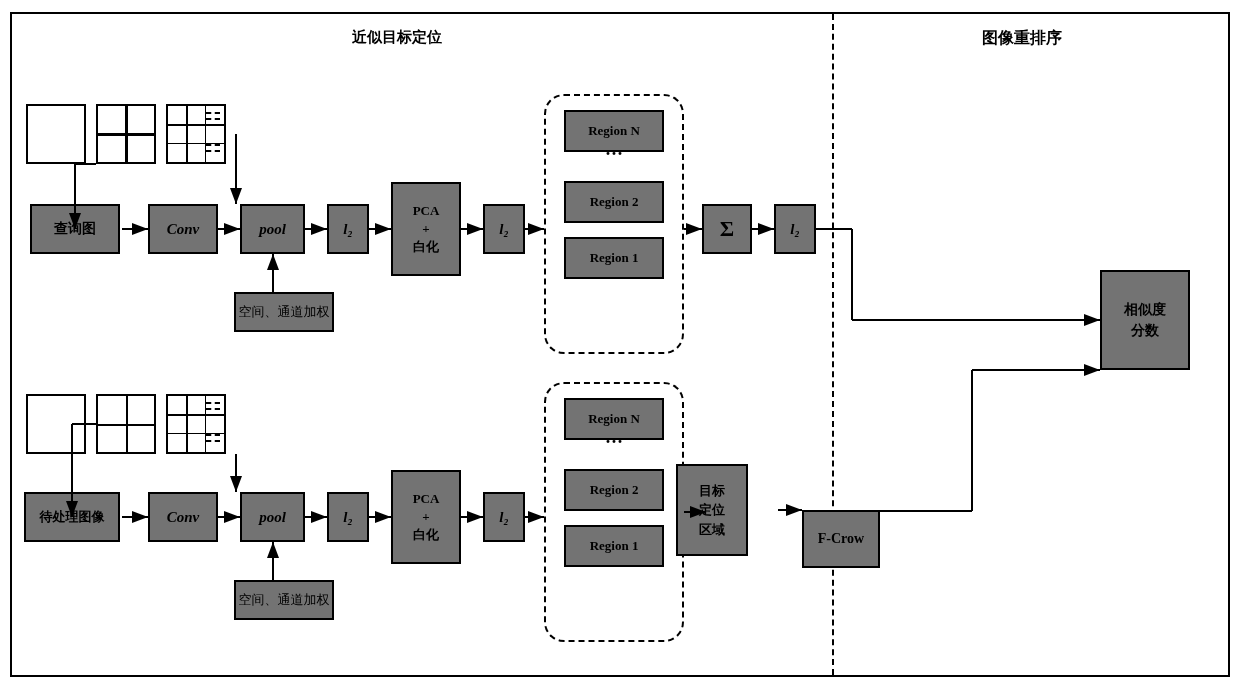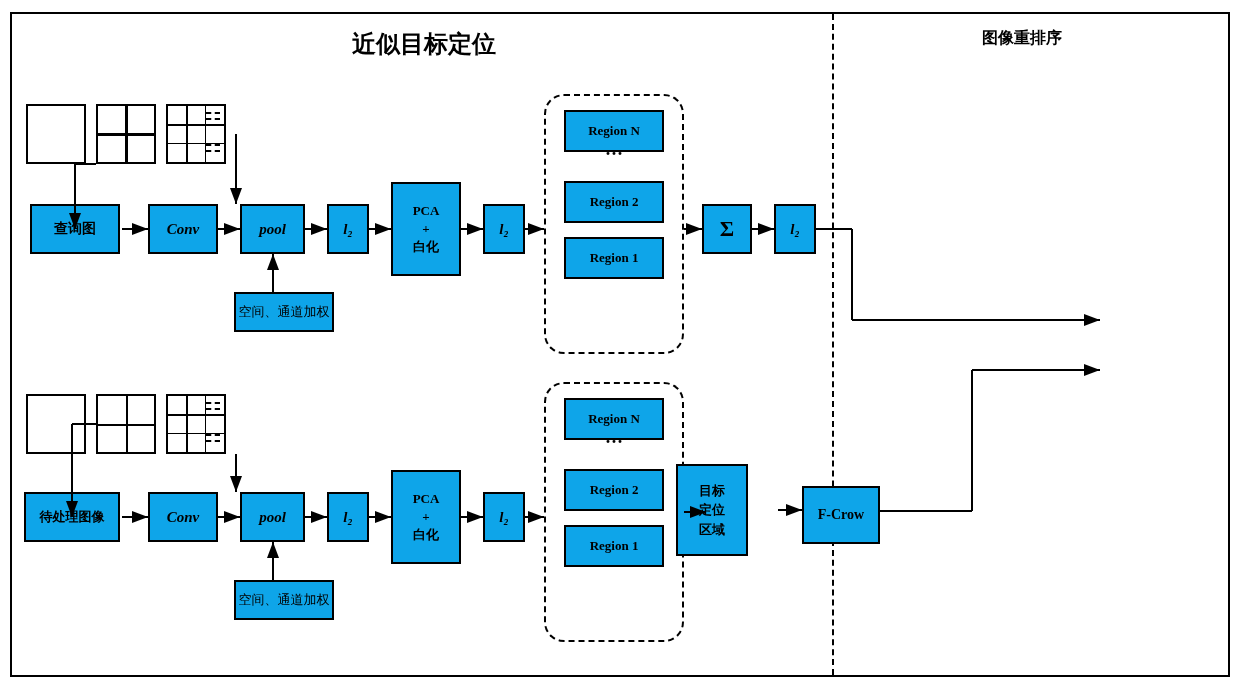--- a/index.html
+++ b/index.html
@@ -15,35 +15,35 @@
       width: 1220px;
       height: 665px;
       margin: 12px auto;
       position: relative;
       border: 2px solid #000;
     }
     .title-left {
       position: absolute;
       top: 14px;
       left: 340px;
-      font-size: 24px;
+      font-size: 15px;
       font-weight: bold;
     }
     .title-right {
       position: absolute;
       top: 14px;
       left: 970px;
       font-size: 16px;
       font-weight: bold;
     }
     
     .box {
       position: absolute;
       border: 2px solid #000;
-      background: #0ea5e9;
+      background: #737373;
       display: flex;
       align-items: center;
       justify-content: center;
       font-size: 15px;
       font-weight: bold;
       font-style: italic;
     }
     
     svg.arrows {
       position: absolute;
@@ -186,24 +186,27 @@
     <div class="box" style="position:relative;left:18px;top:14px;width:100px;height:42px;font-style:normal;font-size:13px;">Region N</div>
     <div style="text-align:center;font-size:18px;font-weight:bold;margin-top:6px;">···</div>
     <div class="box" style="position:relative;left:18px;top:16px;width:100px;height:42px;font-style:normal;font-size:13px;">Region 2</div>
     <div class="box" style="position:relative;left:18px;top:30px;width:100px;height:42px;font-style:normal;font-size:13px;">Region 1</div>
   </div>
 
   <div class="box" style="left:664px;top:450px;width:72px;height:92px;font-style:normal;font-size:13px;text-align:center;line-height:1.5;">
     <span>目标<br>定位<br>区域</span>
   </div>
 
-  <div class="box" style="left:790px;top:472px;width:78px;height:58px;font-style:normal;font-size:14px;">
+  <div class="box" style="left:790px;top:496px;width:78px;height:58px;font-style:normal;font-size:14px;">
     <span>F-Crow</span>
   </div>
 
+  <div class="box" style="left:1088px;top:256px;width:90px;height:100px;font-style:normal;font-size:14px;text-align:center;line-height:1.5;">
+    <span>相似度<br>分数</span>
+  </div>
 
   <svg class="arrows">
 
     <defs>
       <marker id="arrowhead" markerWidth="8" markerHeight="6" refX="8" refY="3" orient="auto">
         <polygon points="0 0, 8 3, 0 6" fill="#000"></polygon>
       </marker>
       <marker id="arrowhead-up" markerWidth="6" markerHeight="8" refX="3" refY="0" orient="auto">
         <polygon points="0 8, 3 0, 6 8" fill="#000"></polygon>
       </marker>

